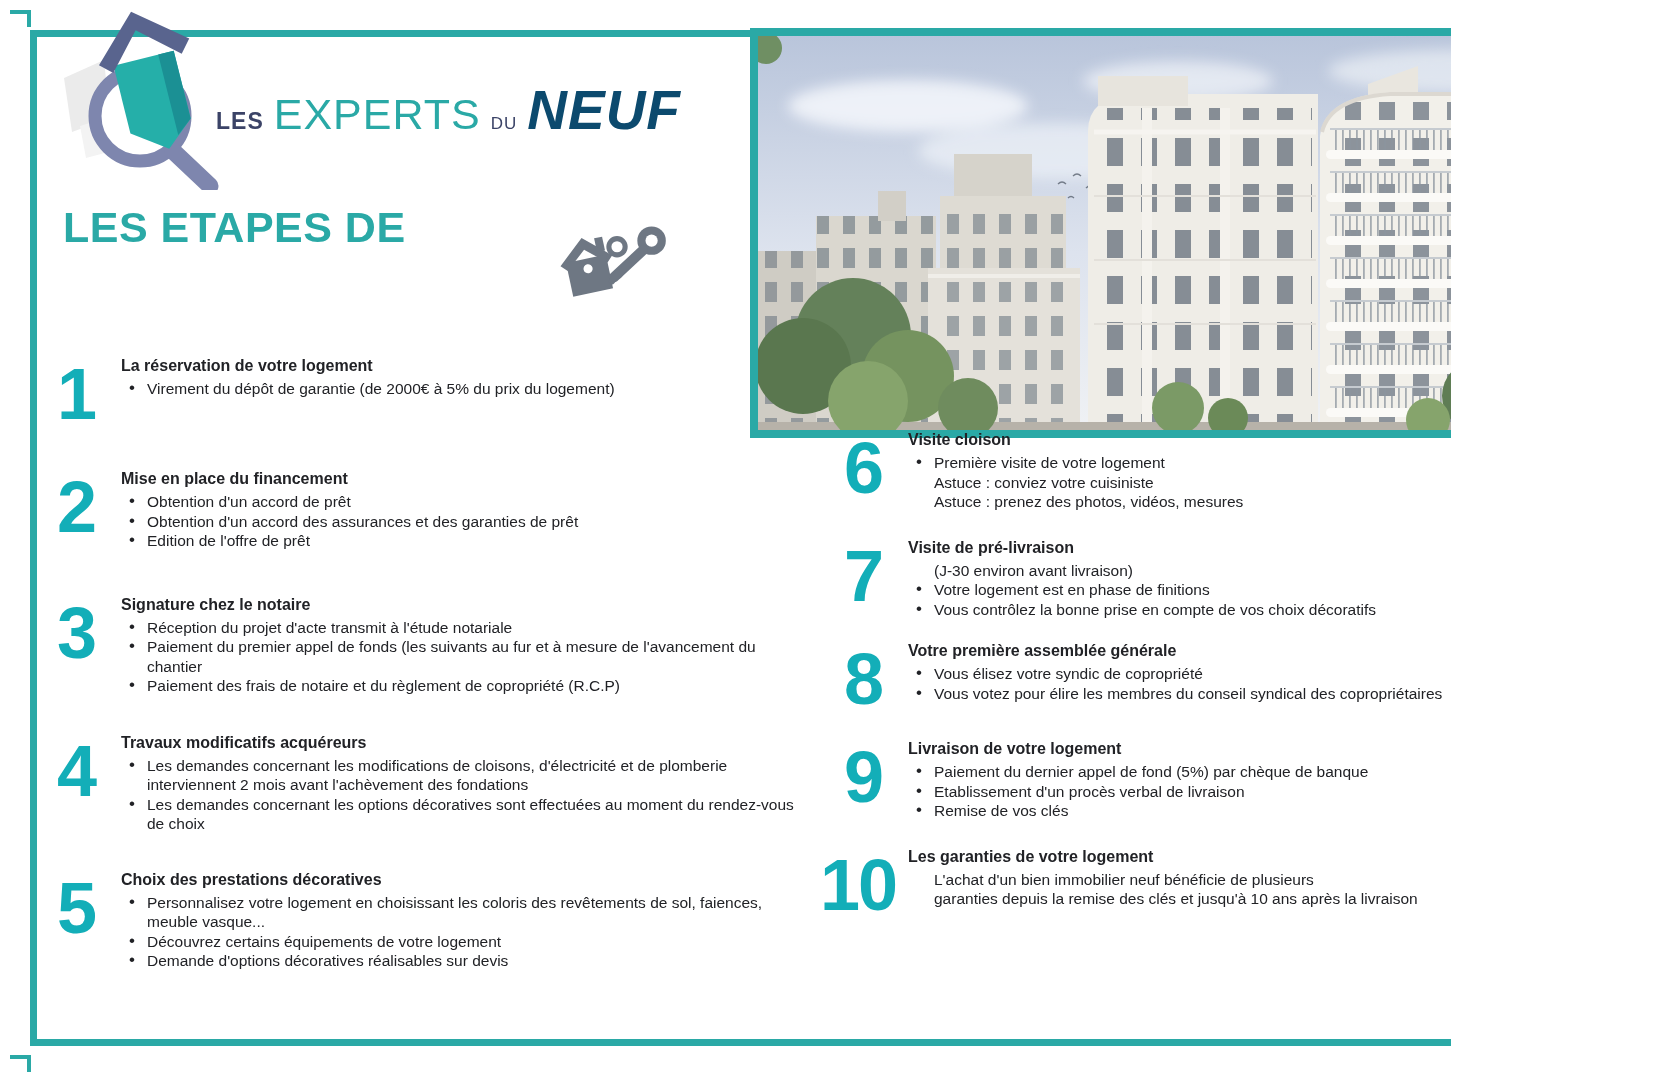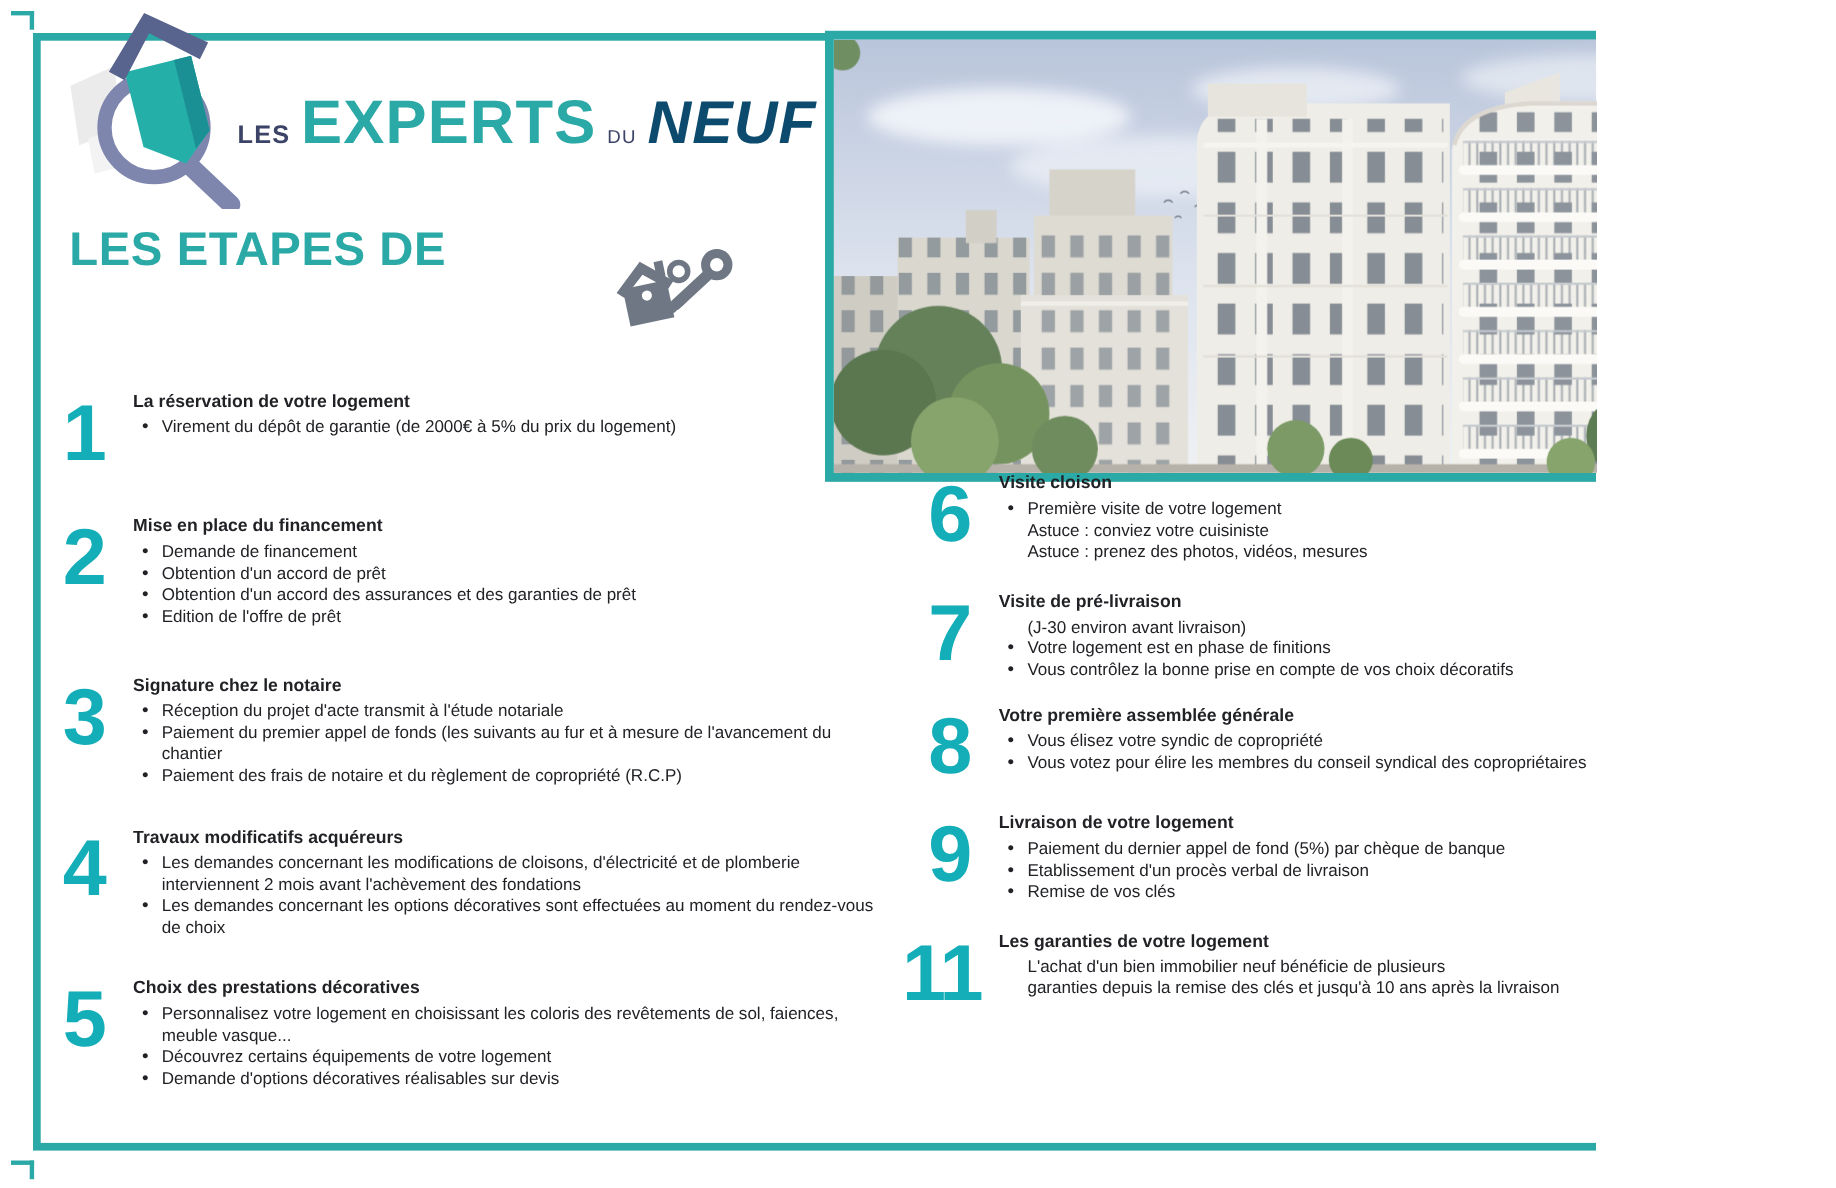--- a/index.html
+++ b/index.html
@@ -17,21 +17,21 @@
   .corner{position:absolute;width:17px;height:13px;border:0 solid var(--teal);}
   .corner.tl{left:10px;top:10px;border-top-width:4px;border-right-width:4px;}
   .corner.tr{left:1645px;top:12px;border-left-width:4px;border-bottom-width:4px;}
   .corner.bl{left:10px;top:1055px;border-top-width:4px;border-right-width:4px;}
   .corner.br{left:1645px;top:1055px;border-left-width:4px;border-top-width:4px;}
 
   
   .logo-icon{position:absolute;left:52px;top:0px;width:180px;height:190px;}
   .logo-text{position:absolute;left:216px;top:78px;display:flex;align-items:baseline;gap:10px;white-space:nowrap;}
   .logo-les{font-size:23px;font-weight:600;color:var(--navy);letter-spacing:1px;}
-  .logo-experts{font-size:56px;font-weight:700;color:var(--teal);letter-spacing:1px;}
+  .logo-experts{font-size:43px;font-weight:400;color:var(--teal);letter-spacing:1px;}
   .logo-du{font-size:17px;font-weight:400;color:var(--navy);letter-spacing:1px;}
   .logo-neuf{font-size:55px;font-weight:700;color:#0c4a6e;letter-spacing:1px;font-style:italic;}
 
   .page-title{position:absolute;left:63px;top:195px;margin:0;font-size:43px;line-height:65px;
     font-weight:700;color:var(--teal);letter-spacing:0.5px;}
 
   .key-icon{position:absolute;left:556px;top:218px;width:120px;height:90px;}
 
   
   .photo{position:absolute;left:750px;top:28px;width:890px;height:410px;
@@ -230,21 +230,20 @@
       <ul class="step-items">
             <li class="dot">Virement du dépôt de garantie (de 2000€ à 5% du prix du logement)</li>
           </ul>
     </div>
   </div>
       <div class="step">
     <div class="step-number">2</div>
     <div class="step-body">
       <div class="step-heading">Mise en place du financement</div>
       <ul class="step-items">
-            <li class="dot">Demande de financement</li>
             <li class="dot">Obtention d'un accord de prêt</li>
             <li class="dot">Obtention d'un accord des assurances et des garanties de prêt</li>
             <li class="dot">Edition de l'offre de prêt</li>
           </ul>
     </div>
   </div>
       <div class="step">
     <div class="step-number">3</div>
     <div class="step-body">
       <div class="step-heading">Signature chez le notaire</div>
@@ -315,21 +314,21 @@
     <div class="step-body">
       <div class="step-heading">Livraison de votre logement</div>
       <ul class="step-items">
             <li class="dot">Paiement du dernier appel de fond (5%) par chèque de banque</li>
             <li class="dot">Etablissement d'un procès verbal de livraison</li>
             <li class="dot">Remise de vos clés</li>
           </ul>
     </div>
   </div>
       <div class="step">
-    <div class="step-number">11</div>
+    <div class="step-number">10</div>
     <div class="step-body">
       <div class="step-heading">Les garanties de votre logement</div>
       <ul class="step-items">
             <li class="plain">L'achat d'un bien immobilier neuf bénéficie de plusieurs</li>
             <li class="plain">garanties depuis la remise des clés et jusqu'à 10 ans après la livraison</li>
           </ul>
     </div>
   </div>
     </div>
 </div>

